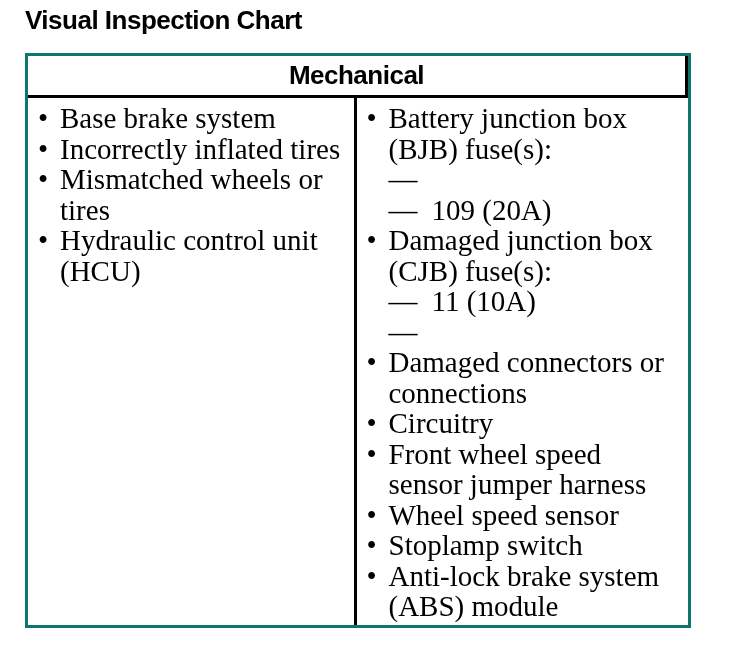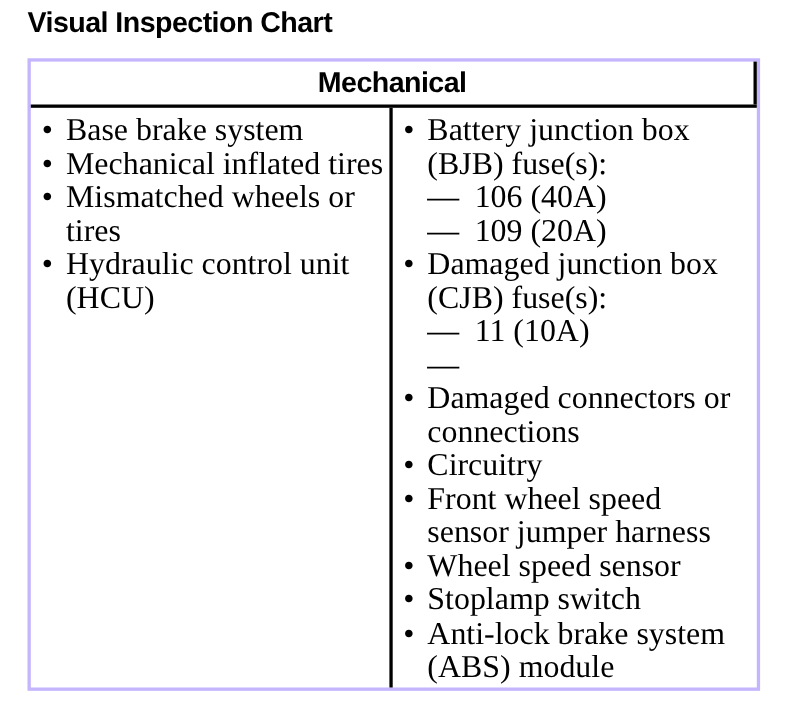--- a/index.html
+++ b/index.html
@@ -26,21 +26,21 @@
     letter-spacing: -0.5px;
     color: #000000;
   }
   .chart-table {
     position: absolute;
     left: 25px;
     top: 53px;
     width: 666px;
     height: 575px;
     box-sizing: border-box;
-    border: 3px solid #c4b5fd;
+    border: 3px solid #0f766e;
     display: flex;
     flex-direction: column;
     background: #ffffff;
   }
   .header-row {
     display: flex;
     flex: 0 0 39px;
     border-bottom: 3px solid #000000;
   }
   .header-cell {
@@ -104,39 +104,38 @@
       <div class="header-cell first">Mechanical</div>
     </div>
     <div class="body-row">
       <div class="body-cell first">
           <div class="list-item">
             <span class="bullet">•</span>
             <span class="item-text">Base brake system</span>
           </div>
           <div class="list-item">
             <span class="bullet">•</span>
-            <span class="item-text">Mechanical inflated tires</span>
+            <span class="item-text">Incorrectly inflated tires</span>
           </div>
           <div class="list-item">
             <span class="bullet">•</span>
             <span class="item-text">Mismatched wheels or tires</span>
           </div>
           <div class="list-item">
             <span class="bullet">•</span>
             <span class="item-text">Hydraulic control unit (HCU)</span>
           </div>
         </div>
       <div class="body-cell">
           <div class="list-item">
             <span class="bullet">•</span>
             <span class="item-text">Battery junction box (BJB) fuse(s):</span>
           </div>
           <div class="sub-item">
             <span class="dash">—</span>
-            <span class="sub-text">106 (40A)</span>
           </div>
           <div class="sub-item">
             <span class="dash">—</span>
             <span class="sub-text">109 (20A)</span>
           </div>
           <div class="list-item">
             <span class="bullet">•</span>
             <span class="item-text">Damaged junction box (CJB) fuse(s):</span>
           </div>
           <div class="sub-item">

